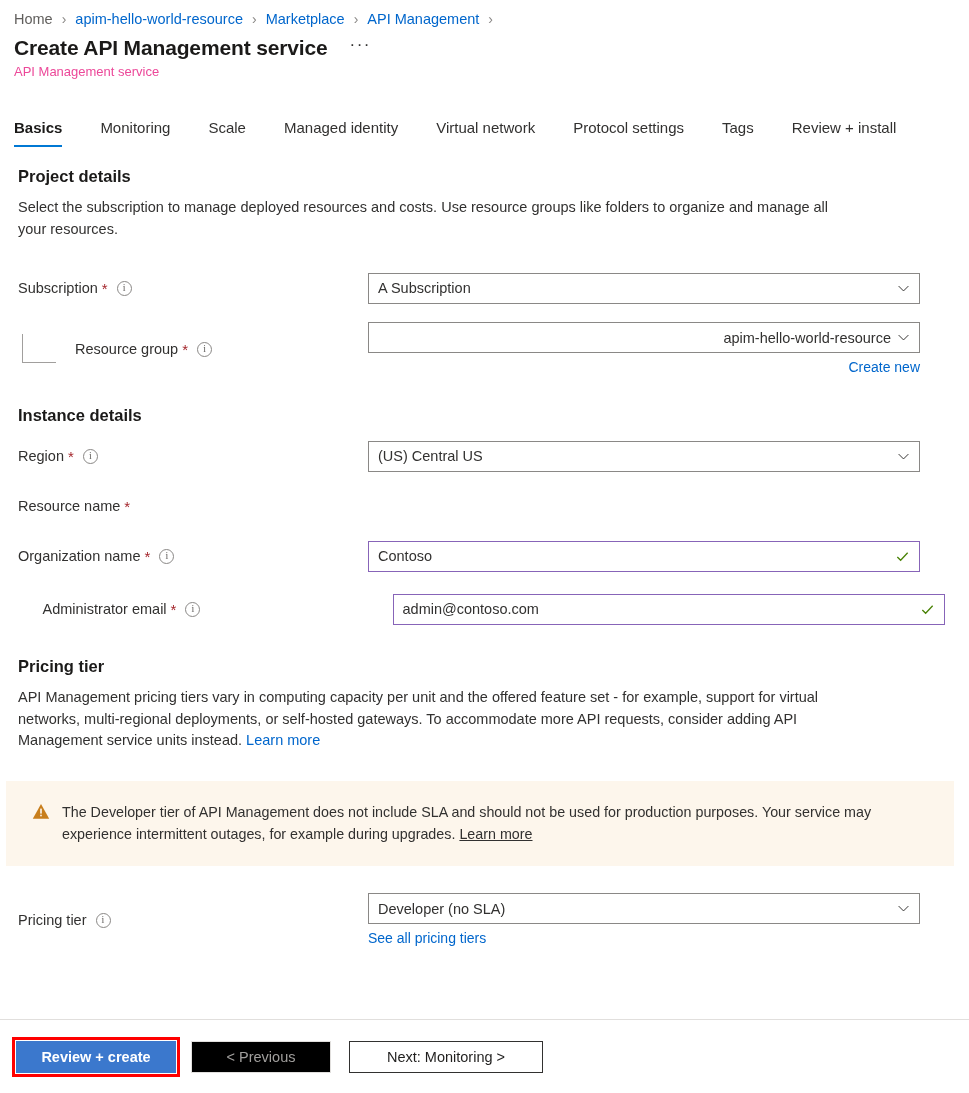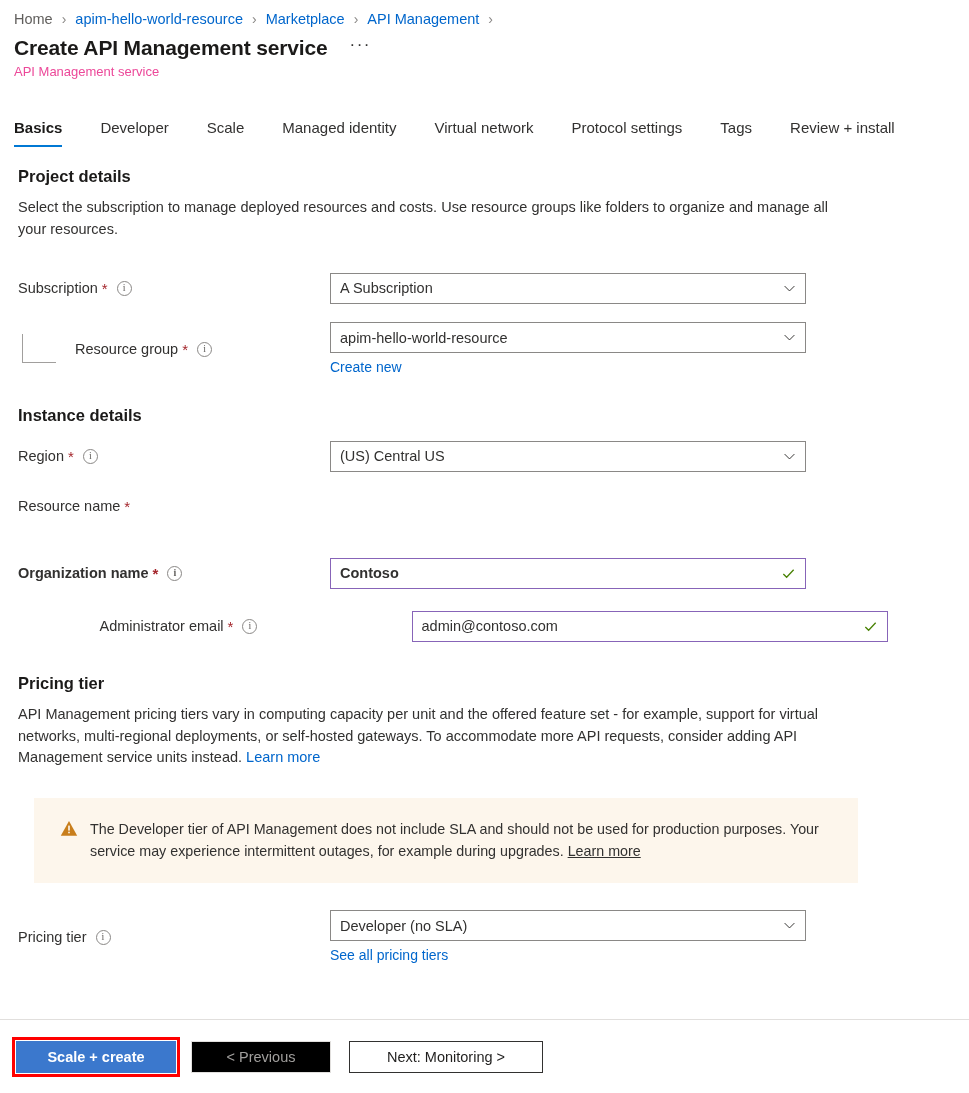--- a/index.html
+++ b/index.html
@@ -102,20 +102,21 @@
     line-height: 1.48;
     max-width: 832px;
     margin: 11px 0 0 0;
   }
 
   .field-row {
     display: flex;
     align-items: center;
     min-height: 32px;
     position: relative;
+    gap: 38px;
   }
   .field-label {
     width: 312px;
     flex: 0 0 312px;
     font-size: 14.5px;
     color: #323130;
     display: flex;
     align-items: center;
     line-height: 1;
   }
@@ -131,21 +132,21 @@
     border-radius: 50%;
     font-size: 10px;
     color: #605e5c;
     margin-left: 9px;
     cursor: pointer;
     font-family: "Liberation Serif", serif;
     line-height: 1;
     flex: 0 0 auto;
   }
 
-  .control { width: 476px; position: relative; }
+  .control { width: 552px; position: relative; }
 
   .select-box, .text-box {
     width: 100%;
     height: 31px;
     border: 1px solid #8a8886;
     background: #ffffff;
     display: flex;
     align-items: center;
     padding: 0 9px;
     font-size: 14.5px;
@@ -179,22 +180,22 @@
 
   
   .tree-connector {
     position: absolute;
     border-left: 1px solid #a19f9d;
     border-bottom: 1px solid #a19f9d;
   }
 
   
   .warn-banner {
-    margin: 0 0 0 34px;
-    width: 824px;
+    margin: 0 0 0 6px;
+    width: 948px;
     background: #fdf6ec;
     display: flex;
     align-items: flex-start;
     padding: 21px 18px 21px 26px;
   }
   .warn-icon { flex: 0 0 auto; margin-right: 12px; margin-top: 1px; }
   .warn-text {
     font-size: 14.3px;
     color: #323130;
     line-height: 1.5;
@@ -281,21 +282,21 @@
 </div>
 
 <div class="title-row">
   <div class="page-title">Create API Management service</div>
   <div class="ellipsis-btn">···</div>
 </div>
 <div class="subtitle">API Management service</div>
 
 <div class="tabs">
   <div class="tab active">Basics</div>
-  <div class="tab">Developer</div>
+  <div class="tab">Monitoring</div>
   <div class="tab">Scale</div>
   <div class="tab">Managed identity</div>
   <div class="tab">Virtual network</div>
   <div class="tab">Protocol settings</div>
   <div class="tab">Tags</div>
   <div class="tab">Review + install</div>
 </div>
 
 <div class="body-area">
 
@@ -314,21 +315,21 @@
           <span class="val">A Subscription</span>
           <svg class="chevron" viewBox="0 0 16 16">
             <path d="M2 5 L8 11 L14 5" stroke="#323130" stroke-width="1.2" fill="none"></path>
           </svg>
         </div>
       </div>
     </div>
 
     <div class="tree-connector" style="left:22px; top:334px; width:34px; height:29px;"></div>
 
-    <div class="field-row" style="margin-top:18px;">
+    <div class="field-row" style="margin-top:18px;text-align:right;">
       <div class="field-label indented">
         <span>Resource group</span>
         <span class="req">*</span>
         <span class="info-icon">i</span>
       </div>
       <div class="control">
         <div class="select-box">
           <span class="val">apim-hello-world-resource</span>
           <svg class="chevron" viewBox="0 0 16 16">
             <path d="M2 5 L8 11 L14 5" stroke="#323130" stroke-width="1.2" fill="none"></path>
@@ -358,21 +359,21 @@
       </div>
     </div>
 
     <div class="field-row" style="margin-top:18px;">
       <div class="field-label">
         <span>Resource name</span>
         <span class="req">*</span>
       </div>
     </div>
 
-    <div class="field-row" style="margin-top:35px;font-weight:bold;">
+    <div class="field-row" style="margin-top:18px;">
       <div class="field-label">
         <span>Organization name</span>
         <span class="req">*</span>
         <span class="info-icon">i</span>
       </div>
       <div class="control">
         <div class="text-box">
           <span class="val">Contoso</span>
           <svg class="check" viewBox="0 0 16 16">
             <path d="M2.5 8.5 L6 12 L13.5 4" stroke="#498205" stroke-width="1.4" fill="none"></path>
@@ -433,17 +434,17 @@
         </svg>
       </div>
       <span class="sub-link">See all pricing tiers</span>
     </div>
   </div>
 </div>
 
 <div class="footer-sep"></div>
 <div class="footer">
   <div class="btn-primary-wrap">
-    <div class="btn btn-primary">Scale + create</div>
+    <div class="btn btn-primary">Review + create</div>
   </div>
   <div class="btn btn-disabled">&lt; Previous</div>
   <div class="btn btn-default">Next: Monitoring &gt;</div>
 </div>
 
 </body></html>

